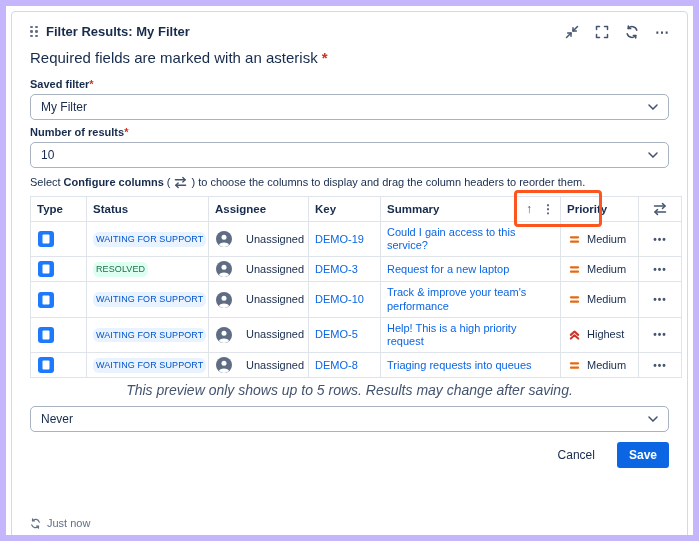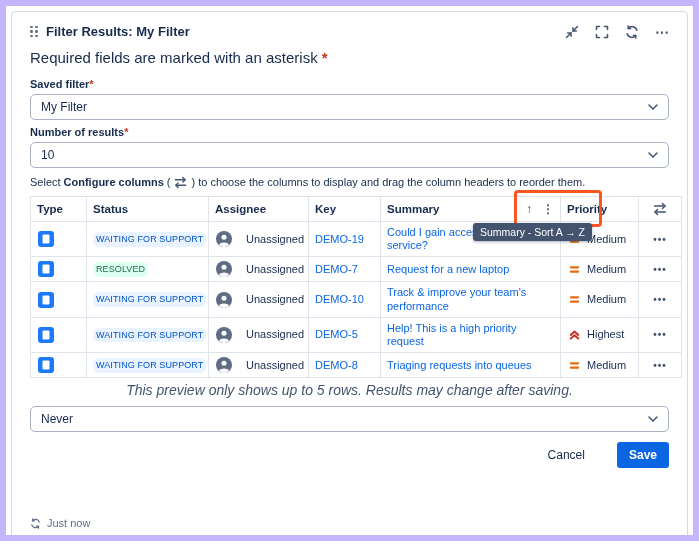--- a/index.html
+++ b/index.html
@@ -55,21 +55,21 @@
 
   .preview-note { font-style:italic; font-size:14px; color:#44546F; text-align:center; margin:4px 0 8px 0; }
 
   
   .hl-box { position:absolute; left:484px; top:-6px; width:88px; height:37px;
             border:3px solid #FC561E; border-radius:4px; z-index:4; pointer-events:none; }
   .tooltip { position:absolute; left:443px; top:27px; background:#44546F; color:#fff; font-size:10.5px;
              padding:3px 7px; border-radius:3px; white-space:nowrap; z-index:5;
              box-shadow:0 1px 3px rgba(9,30,66,.35); }
 
-  .actions { display:flex; justify-content:flex-end; align-items:center; gap:20px; margin:4px 0 10px 0; }
+  .actions { display:flex; justify-content:flex-end; align-items:center; gap:10px; margin:4px 0 10px 0; }
   .btn { font-size:12px; border-radius:3px; padding:6px 12px; cursor:pointer; border:none; font-family:inherit; }
   .btn-cancel { background:transparent; color:#172B4D; }
   .btn-save { background:#0C66E4; color:#fff; font-weight:700; }
 
   .footer { margin-top:auto; display:flex; align-items:center; gap:6px; font-size:11px; color:#626F86; }
 </style>
 </head>
 <body>
 
 <div class="page">
@@ -251,21 +251,21 @@
                   <span class="inline-icon">
                     <svg width="16" height="16" viewBox="0 0 16 16">
                       <circle cx="8" cy="8" r="8" fill="#5E6C84"></circle>
                       <circle cx="8" cy="6.2" r="2.5" fill="#fff"></circle>
                       <path d="M3 14 C3 10.6 13 10.6 13 14 A8 8 0 0 1 3 14 Z" fill="#fff"></path>
                     </svg>
                   </span>
                   <span>Unassigned</span>
                 </span>
               </td>
-            <td><a class="link">DEMO-7</a></td>
+            <td><a class="link">DEMO-3</a></td>
             <td>
                 <a class="link sum">Request for a new laptop</a>
               </td>
             <td>
                 <span class="prio">
                   <span class="inline-icon">
                     <svg width="13" height="13" viewBox="0 0 14 14">
                       <rect x="2" y="3.4" width="10" height="2.4" rx="1.2" fill="#E56910"></rect>
                       <rect x="2" y="8.2" width="10" height="2.4" rx="1.2" fill="#E56910"></rect>
                     </svg>
@@ -386,21 +386,20 @@
                   </span>
                   <span>Medium</span>
                 </span>
               </td>
             <td class="c-more"><span class="more-btn">•••</span></td>
           </tr>
         </tbody>
       </table>
 
       <div class="hl-box"></div>
-      <div class="tooltip">Summary - Sort A → Z</div>
     </div>
 
     <div class="preview-note">This preview only shows up to 5 rows. Results may change after saving.</div>
 
     <div class="select">
       <span>Never</span>
       <span class="icon-btn">
         <svg width="10" height="6" viewBox="0 0 10 6" fill="none" stroke="#44546F" stroke-width="1.5" stroke-linecap="round">
             <path d="M1 1 L5 5 L9 1"></path>
           </svg>

